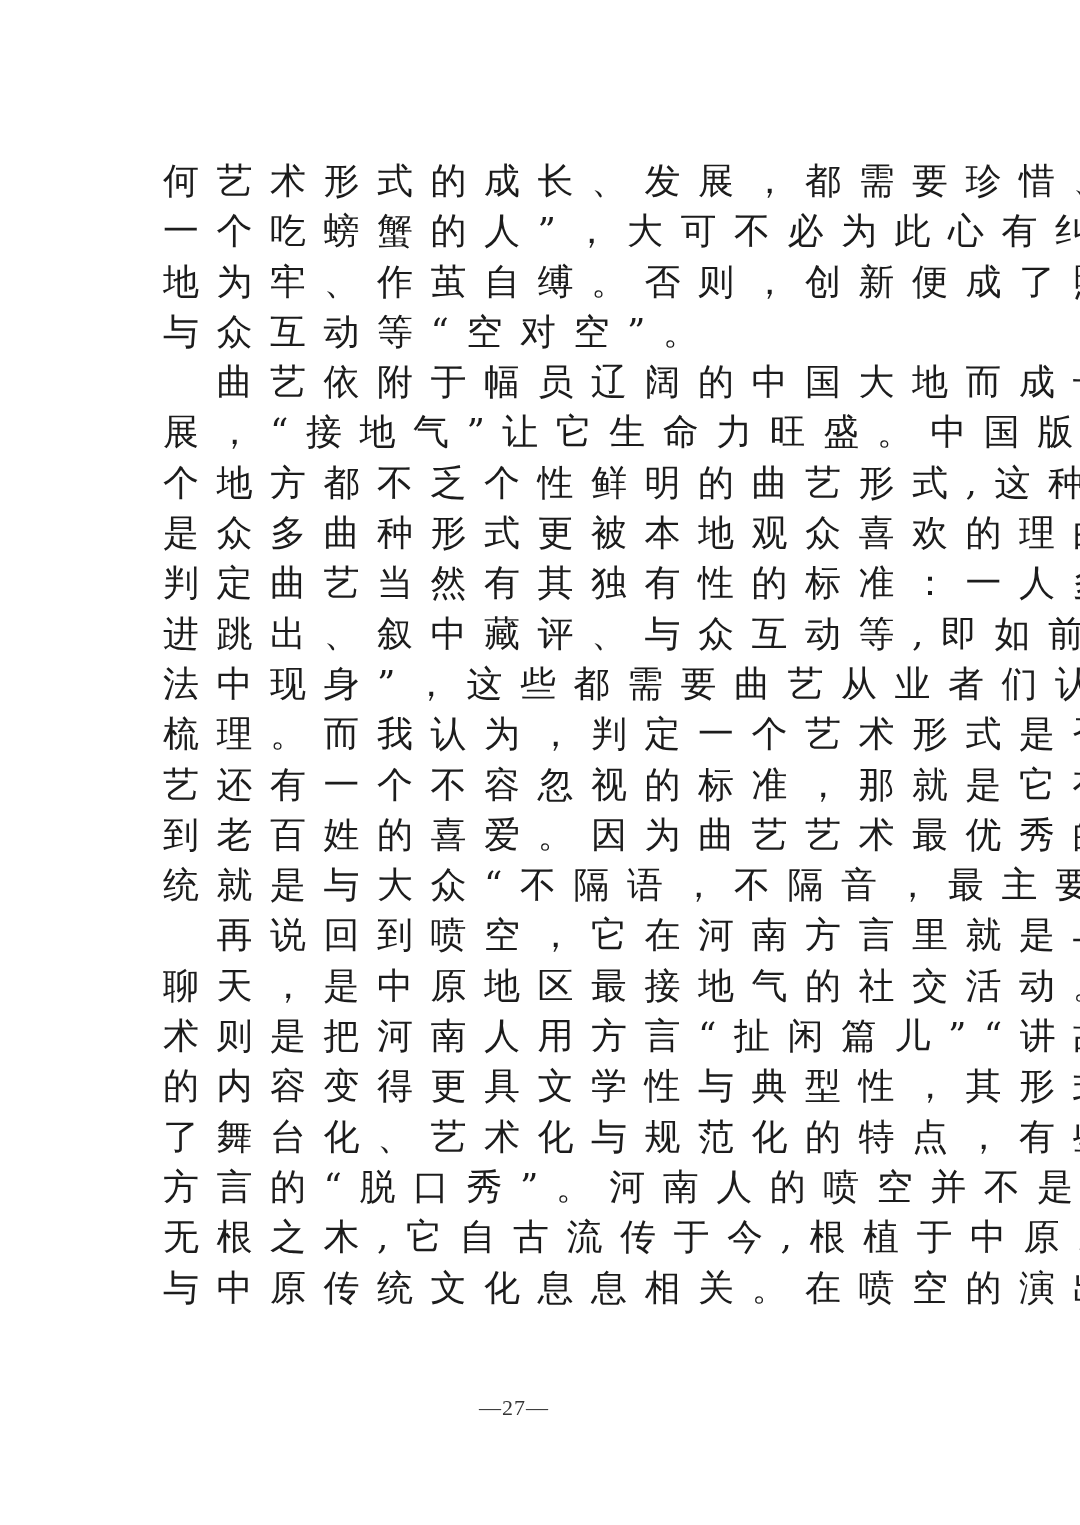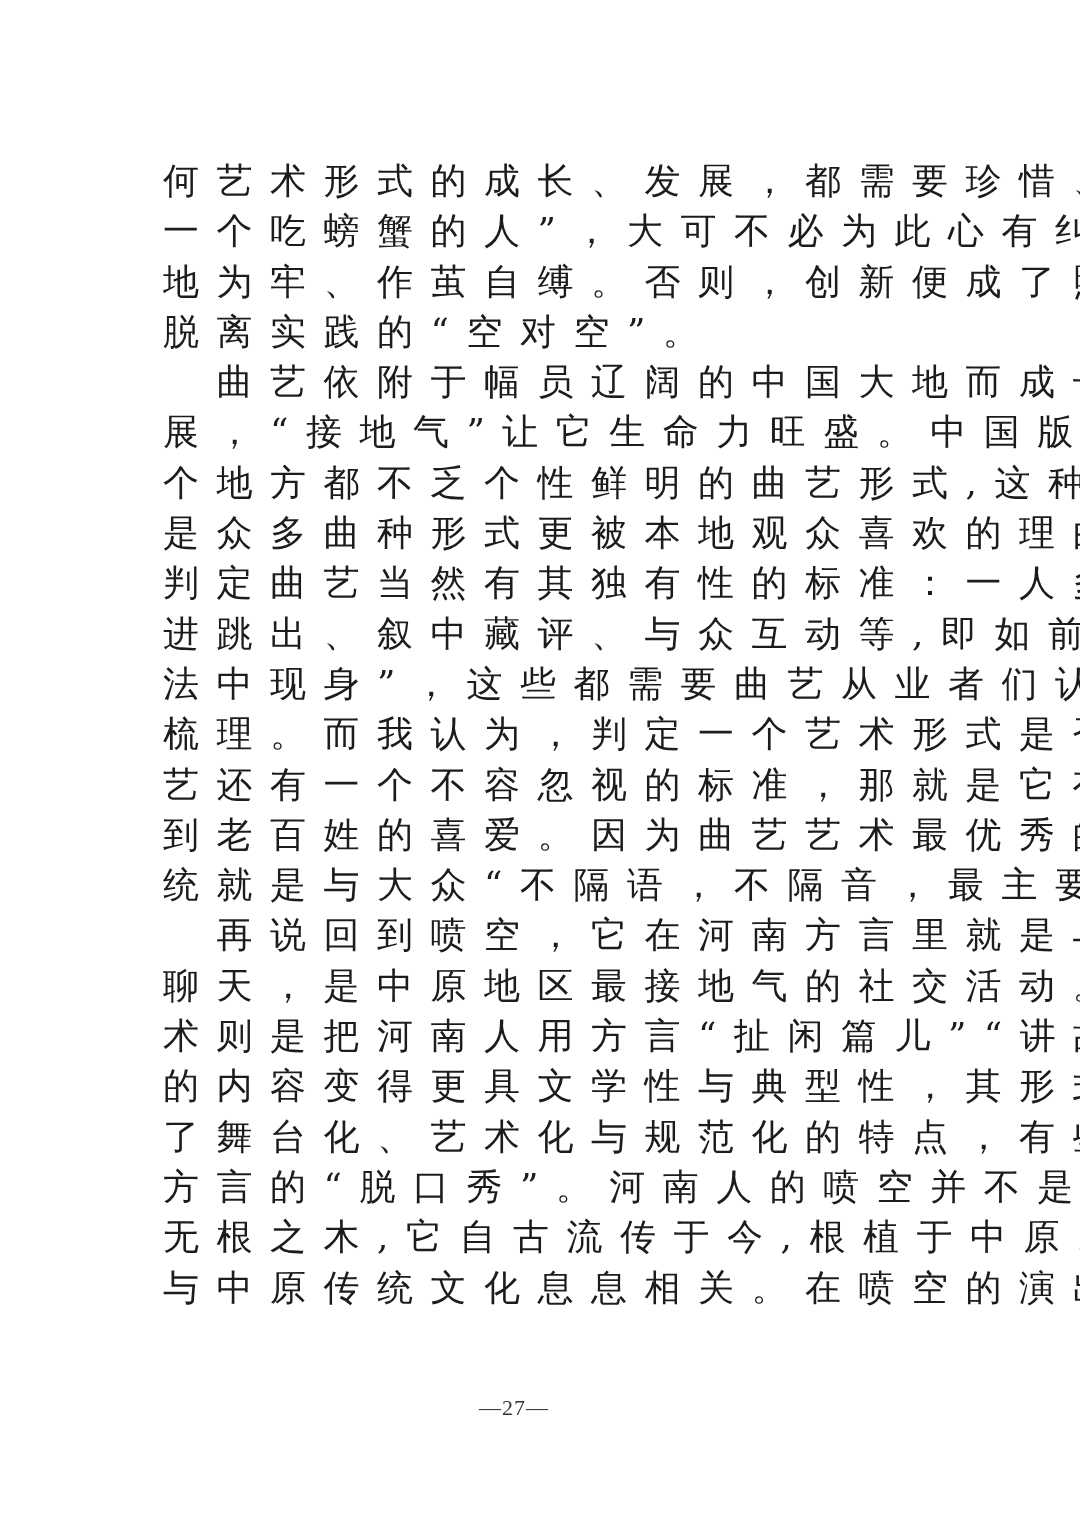--- a/index.html
+++ b/index.html
@@ -39,21 +39,21 @@
   }
 </style>
 </head>
 <body>
 
 <div class="page-body">
   <div>
     <div class="line">何艺术形式的成长、发展，都需要珍惜、呵护“第</div>
     <div class="line">一个吃螃蟹的人”，大可不必为此心有纠结而画</div>
     <div class="line">地为牢、作茧自缚。否则，创新便成了照搬书本、</div>
-    <div class="line">脱离实践的“空对空”。</div>
+    <div class="line">与众互动等“空对空”。</div>
   </div>
   <div>
     <div class="line">　曲艺依附于幅员辽阔的中国大地而成长、发</div>
     <div class="line">展，“接地气”让它生命力旺盛。中国版图上的每</div>
     <div class="line">个地方都不乏个性鲜明的曲艺形式,这种“地方性”</div>
     <div class="line">是众多曲种形式更被本地观众喜欢的理由所在。</div>
     <div class="line">判定曲艺当然有其独有性的标准：一人多角、跳</div>
     <div class="line">进跳出、叙中藏评、与众互动等,即如前贤所言“说</div>
     <div class="line">法中现身”，这些都需要曲艺从业者们认真总结、</div>
     <div class="line">梳理。而我认为，判定一个艺术形式是否属于曲</div>

